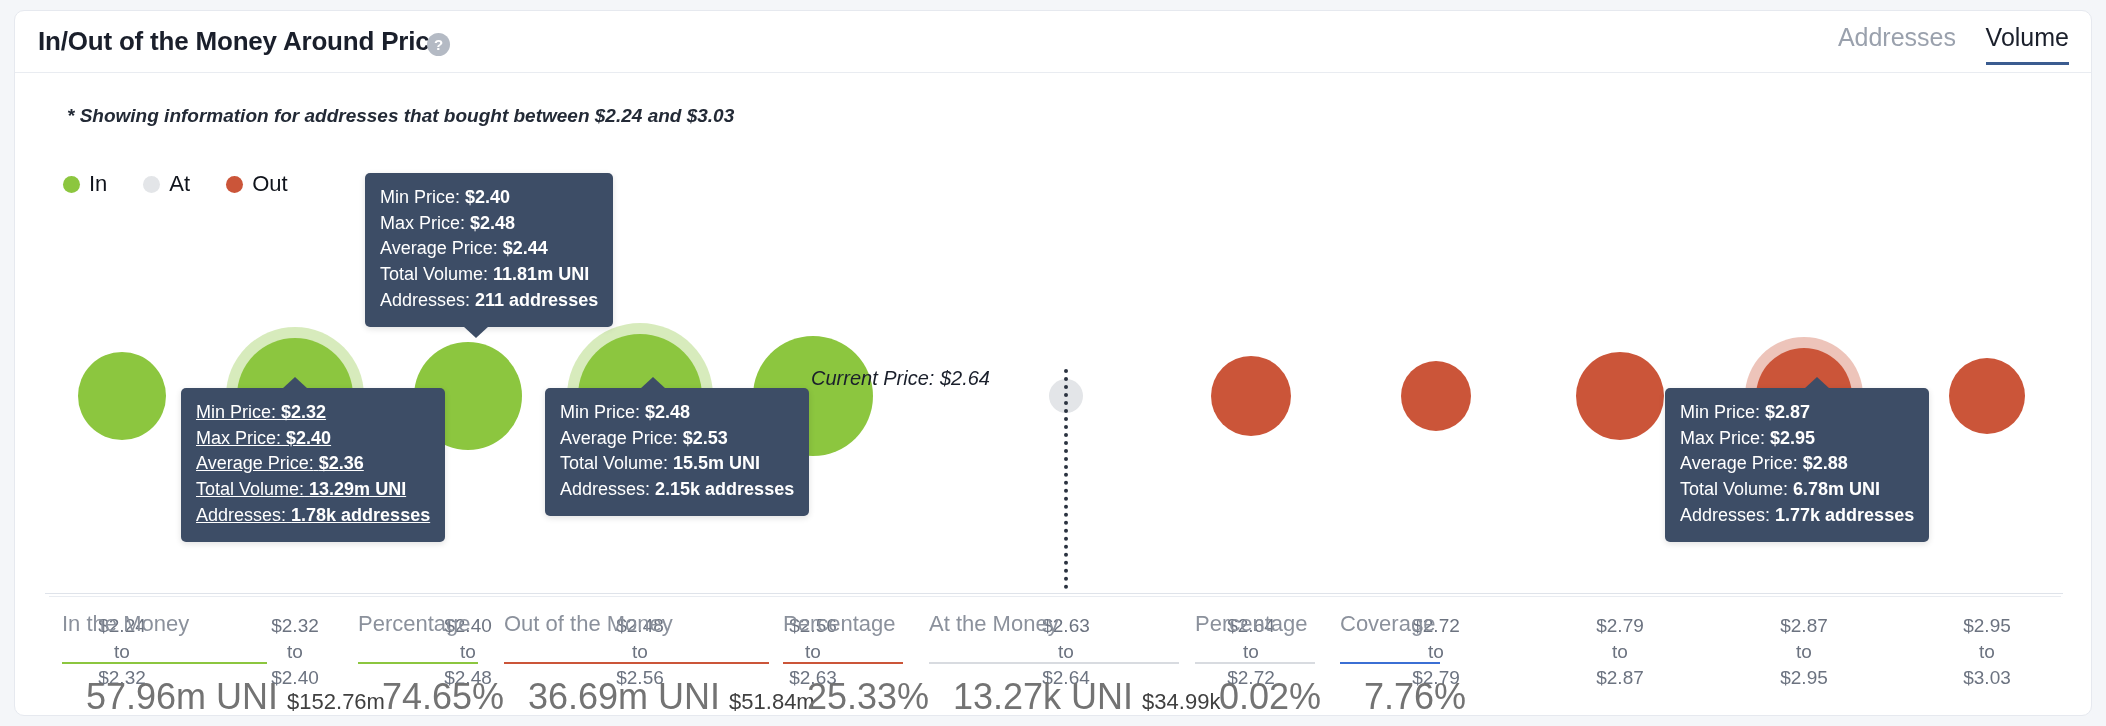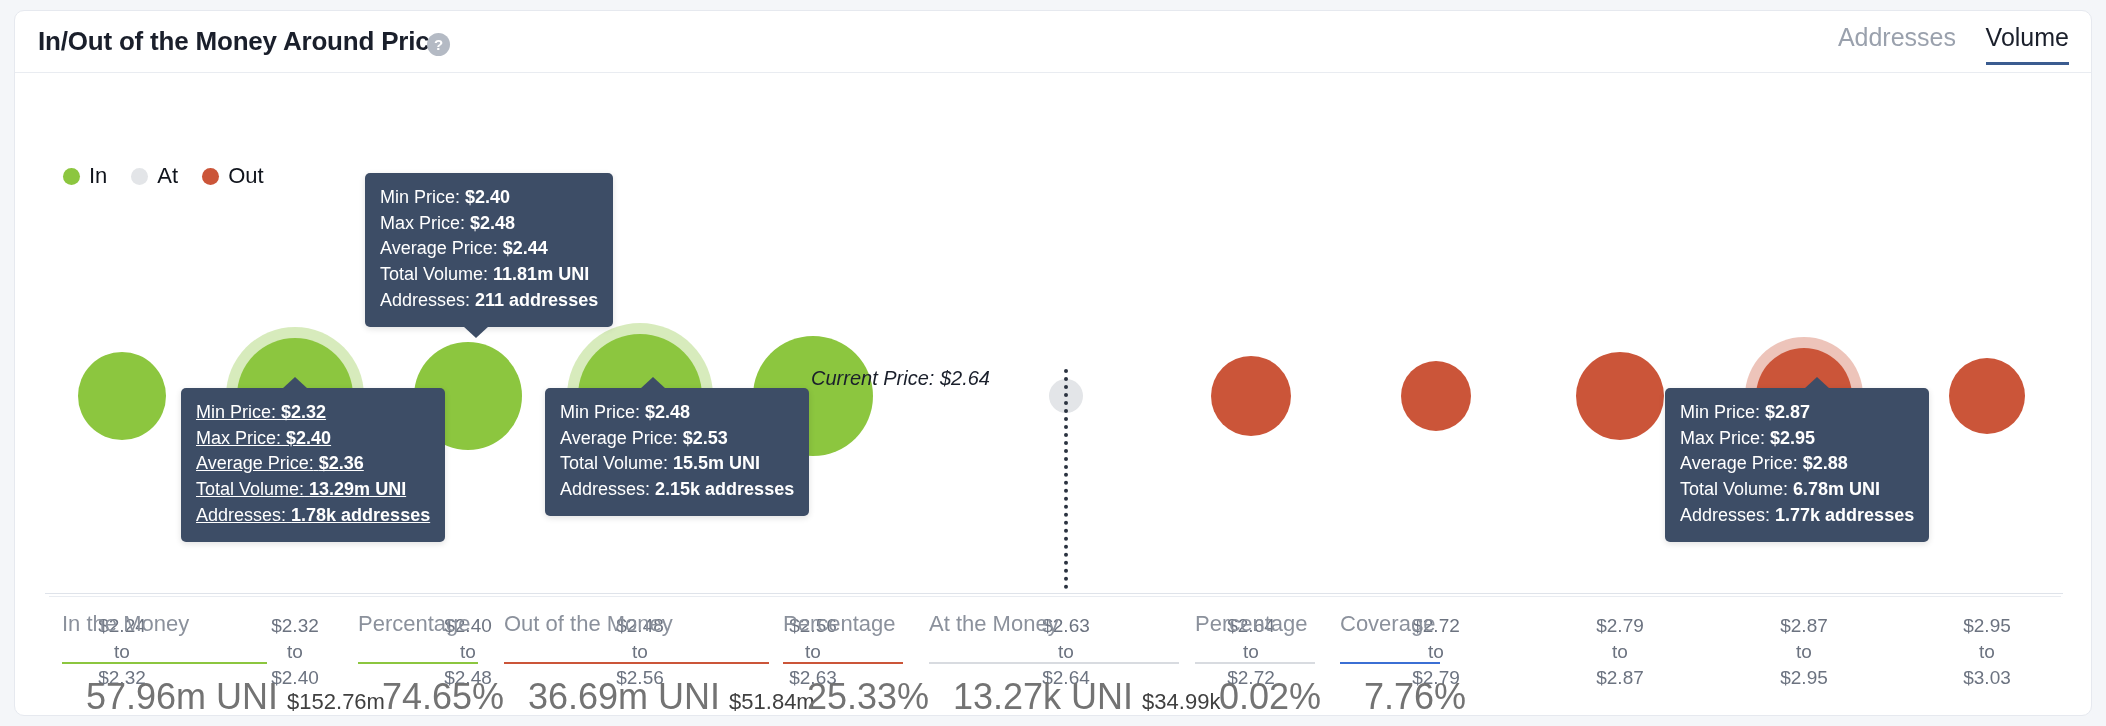--- a/index.html
+++ b/index.html
@@ -47,21 +47,21 @@
   #tab-volume    { right: 22px; }
 
   
   #note {
     position: absolute; left: 52px; top: 94px;
     font-size: 19px; font-style: italic; font-weight: 600; color: #232a36;
     white-space: nowrap;
   }
 
   
-  #legend { position: absolute; left: 48px; top: 152px; display: flex; align-items: center; gap: 0px; }
+  #legend { position: absolute; left: 48px; top: 160px; display: flex; align-items: center; gap: 12px; }
   .legend-item { display: flex; align-items: center; margin-right: 24px; }
   .legend-dot { width: 17px; height: 17px; border-radius: 50%; margin-right: 9px; }
   .legend-label { font-size: 22px; color: #10141c; }
 
   
   #plot { position: absolute; left: 0; top: 130px; width: 100%; height: 320px; }
   .bubble {
     position: absolute; border-radius: 50%;
     transform: translate(-50%, -50%);
     cursor: pointer;
@@ -139,20 +139,21 @@
 
 <div id="card">
 
   <div id="header">
     <div id="title">In/Out of the Money Around Price</div>
     <div id="help-icon">?</div>
     <div class="tab" id="tab-addresses">Addresses</div>
     <div class="tab active" id="tab-volume">Volume</div>
   </div>
 
+  <div id="note">* Showing information for addresses that bought between $2.24 and $3.03</div>
 
   <div id="legend">
     <div class="legend-item">
       <span class="legend-dot" style="background:#8cc63f"></span>
       <span class="legend-label">In</span>
     </div>
     <div class="legend-item">
       <span class="legend-dot" style="background:#e3e5e8"></span>
       <span class="legend-label">At</span>
     </div>

